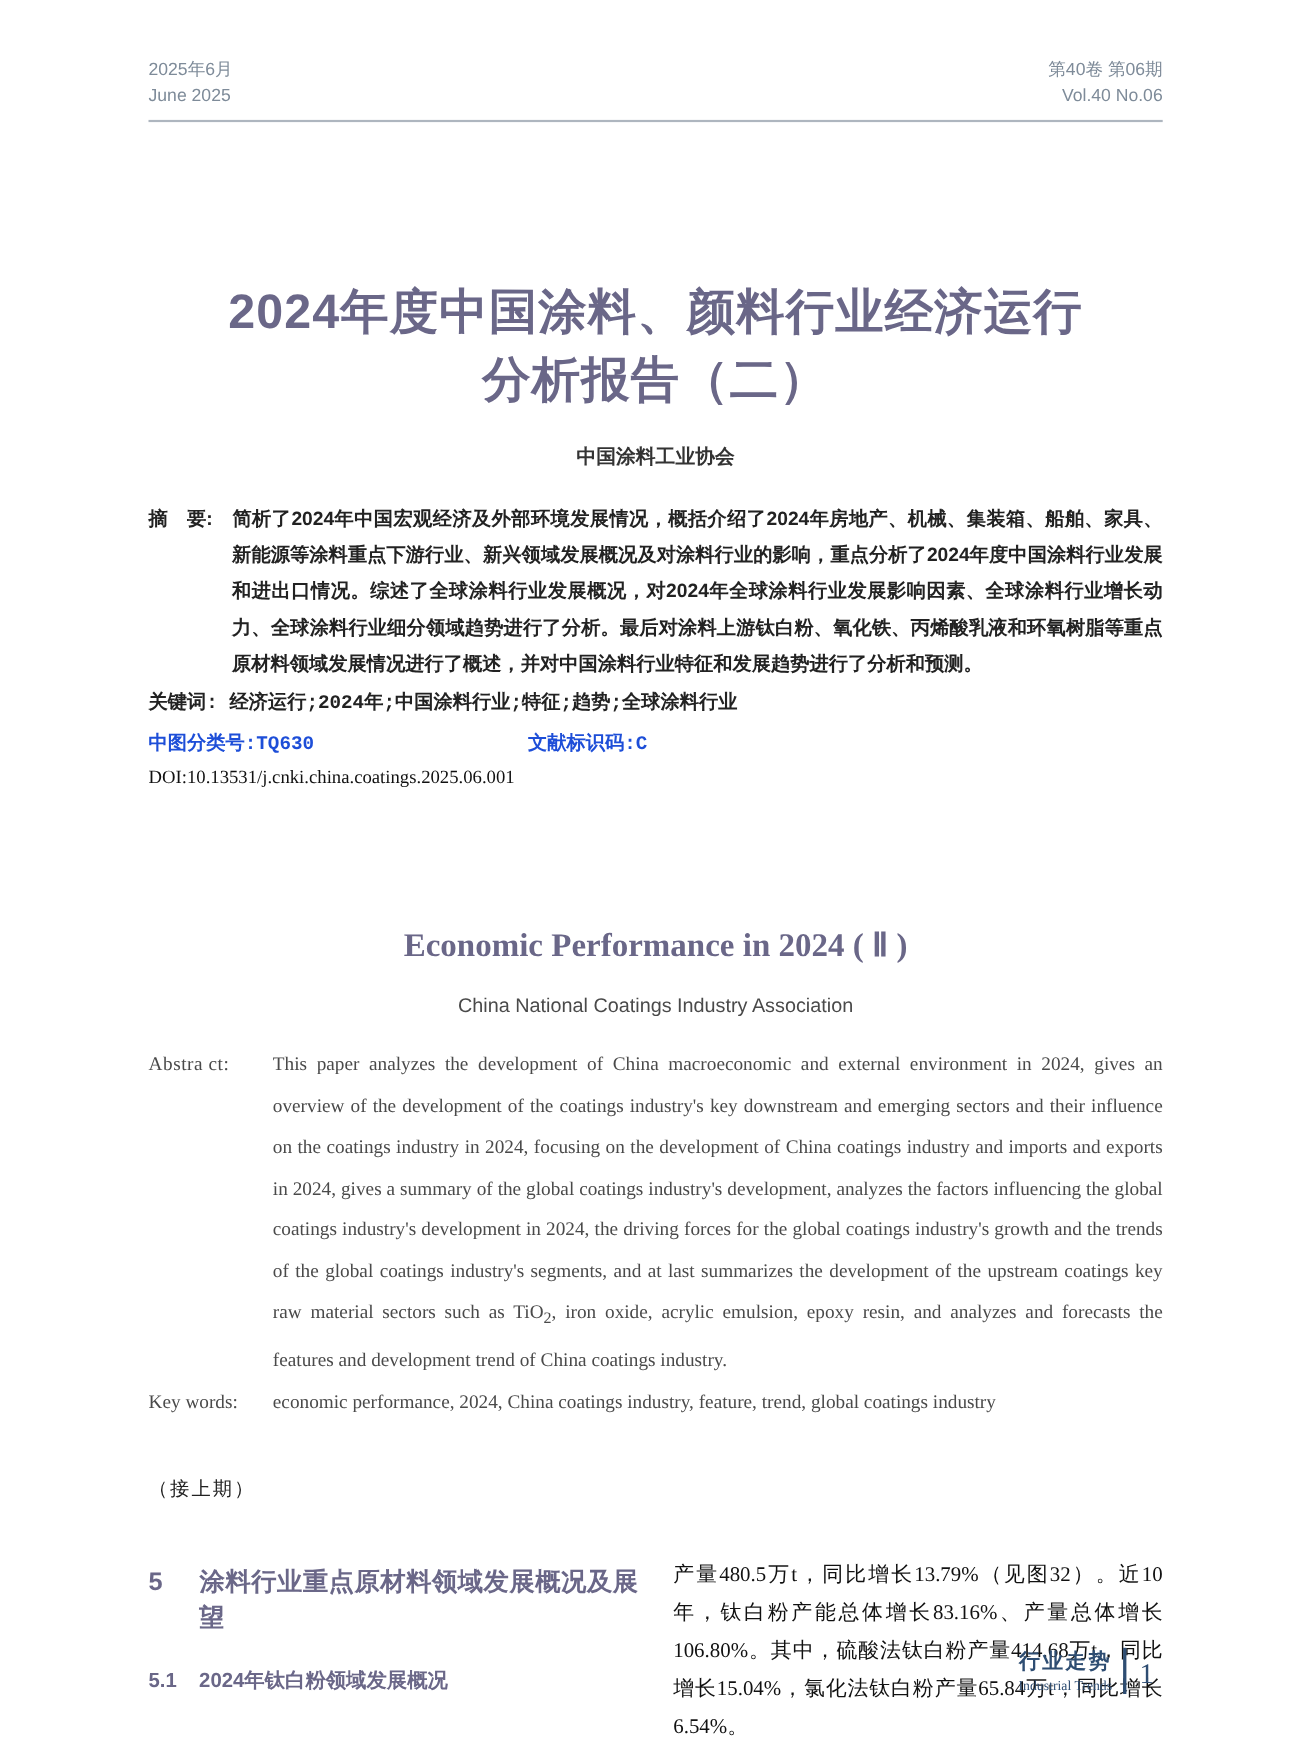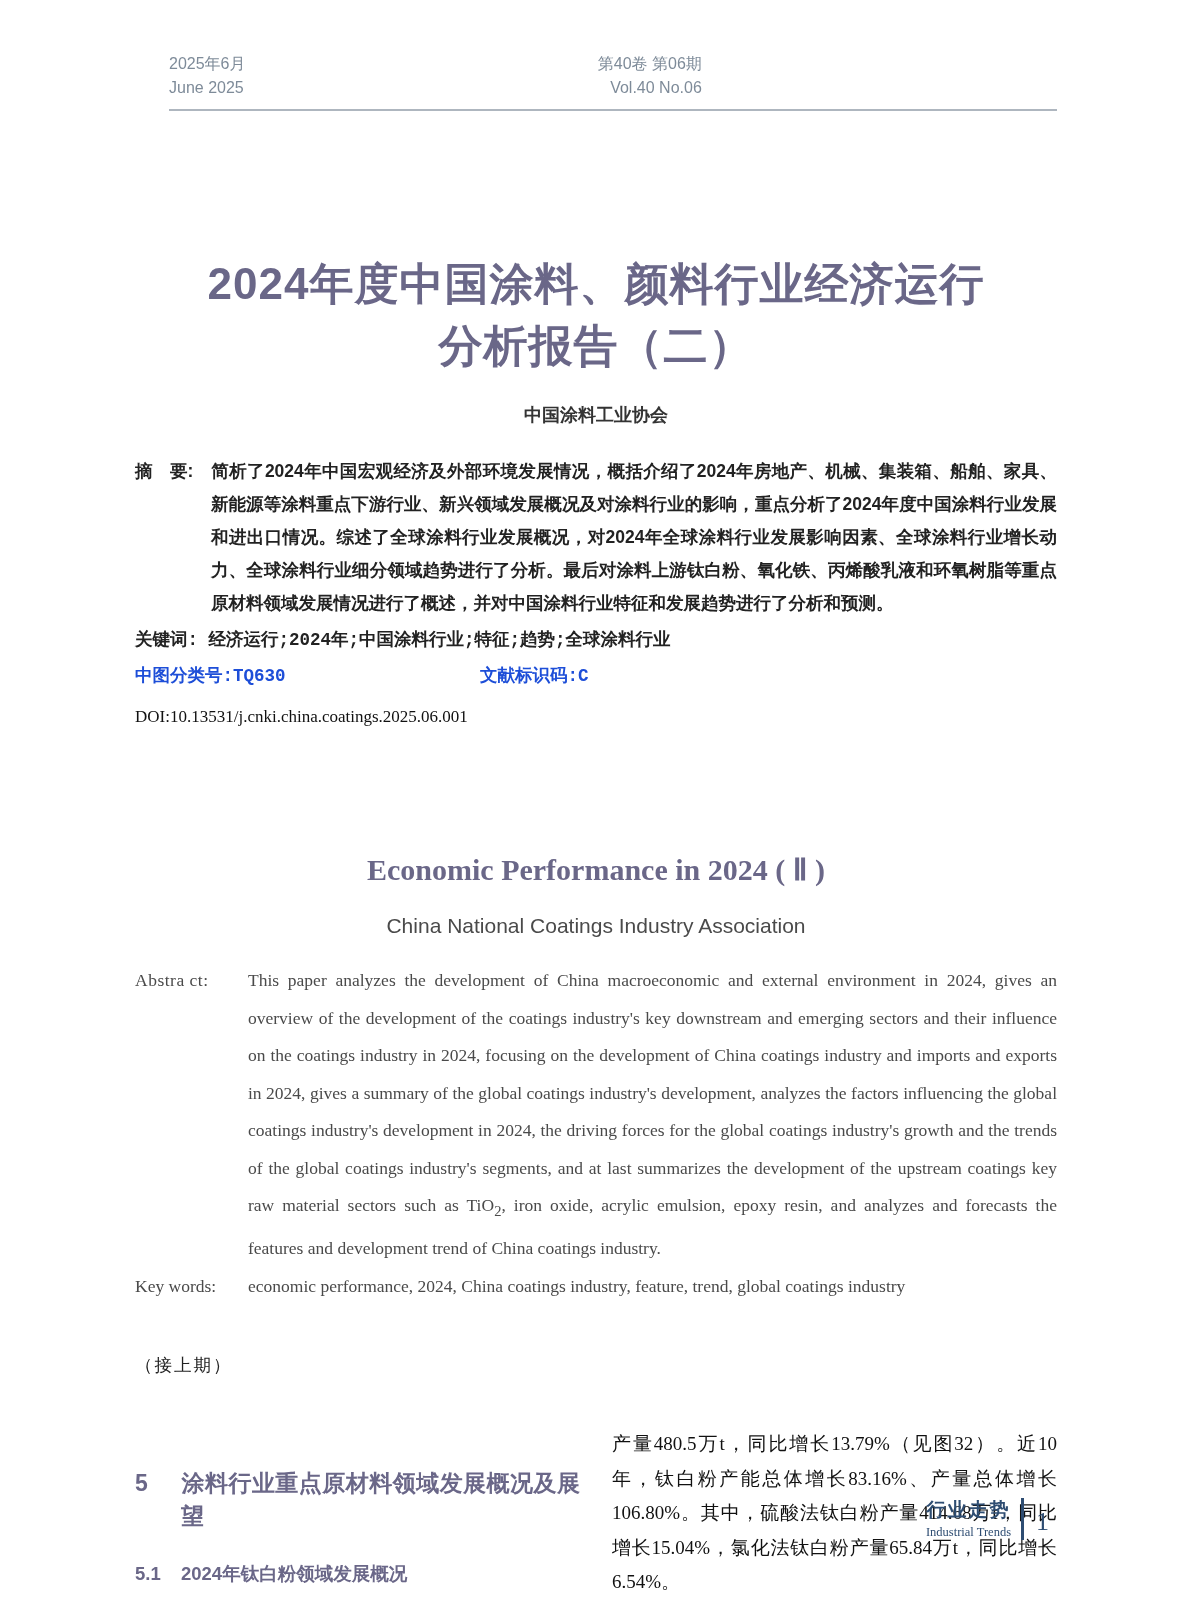--- a/index.html
+++ b/index.html
@@ -8,26 +8,25 @@
     width: 1187px; height: 1600px;
     position: relative;
     font-family: "Liberation Serif", serif;
     color: #111;
     overflow: hidden;
   }
   .page { padding: 52px 130px 0 135px; }
 
   
   .running-head {
-    display: flex; align-items: flex-end;
+    display: flex; justify-content: space-between; align-items: flex-end;
     color: #7e8b99;
     font-family: "Liberation Sans", sans-serif;
     border-bottom: 2px solid #aeb6bf;
     padding-bottom: 9px;
-    margin-left: 34px;
   }
   .rh-cell { line-height: 24px; font-size: 16px; }
   .rh-left  { text-align: left; width: 30%; }
   .rh-center{ text-align: center; width: 40%; letter-spacing: 2px; }
   .rh-center .en { letter-spacing: 0; }
   .rh-right { text-align: right; width: 30%; }
 
   
   .title-zh {
     margin-top: 142px;
@@ -73,41 +72,41 @@
     display: flex;
     font-family: Liberation Mono, monospace;
     font-weight: bold;
     font-size: 17.5px;
     color: #1d4ed8;
   }
   .class-row .clc { width: 345px; }
   .class-row .doc-code { width: 290px; }
   .class-row .article-id { flex: 1; text-align: right; }
   .doi-line {
-    margin-top: 20px;
+    margin-top: 10px;
     font-family: "Liberation Serif", serif;
     font-size: 17px;
     color: #111;
   }
 
   
   .title-en {
     margin-top: 118px;
     text-align: center;
     font-family: "Liberation Serif", serif;
     font-weight: bold;
     font-size: 30px;
     line-height: 49px;
     color: #6a6788;
   }
   .author-en {
     margin-top: 20px;
     text-align: center;
     font-family: "Liberation Sans", sans-serif;
-    font-size: 21px;
+    font-size: 18px;
     color: #4a4a4a;
   }
   .abstract-en {
     margin-top: 24px;
     font-family: "Liberation Serif", serif;
     font-size: 17.5px;
     line-height: 37.5px;
     color: #4a4a4a;
     text-align: justify;
     padding-left: 113px;
@@ -125,21 +124,21 @@
   
   .body-area { margin-top: 48px; display: flex; gap: 32px; }
   .col { width: 445px; }
   .continuation {
     font-family: "Liberation Serif", serif;
     font-size: 17.5px;
     color: #222;
     letter-spacing: 2px;
   }
   .sec5 {
-    margin-top: 90px;
+    margin-top: 56px;
     font-family: "Liberation Sans", sans-serif;
     font-weight: bold;
     font-size: 23px;
     line-height: 33px;
     color: #6a6788;
     padding-left: 46px;
     text-align: justify;
   }
   .sec5 .sec-num { display: inline-block; width: 46px; margin-left: -46px; }
   .sec51 {

